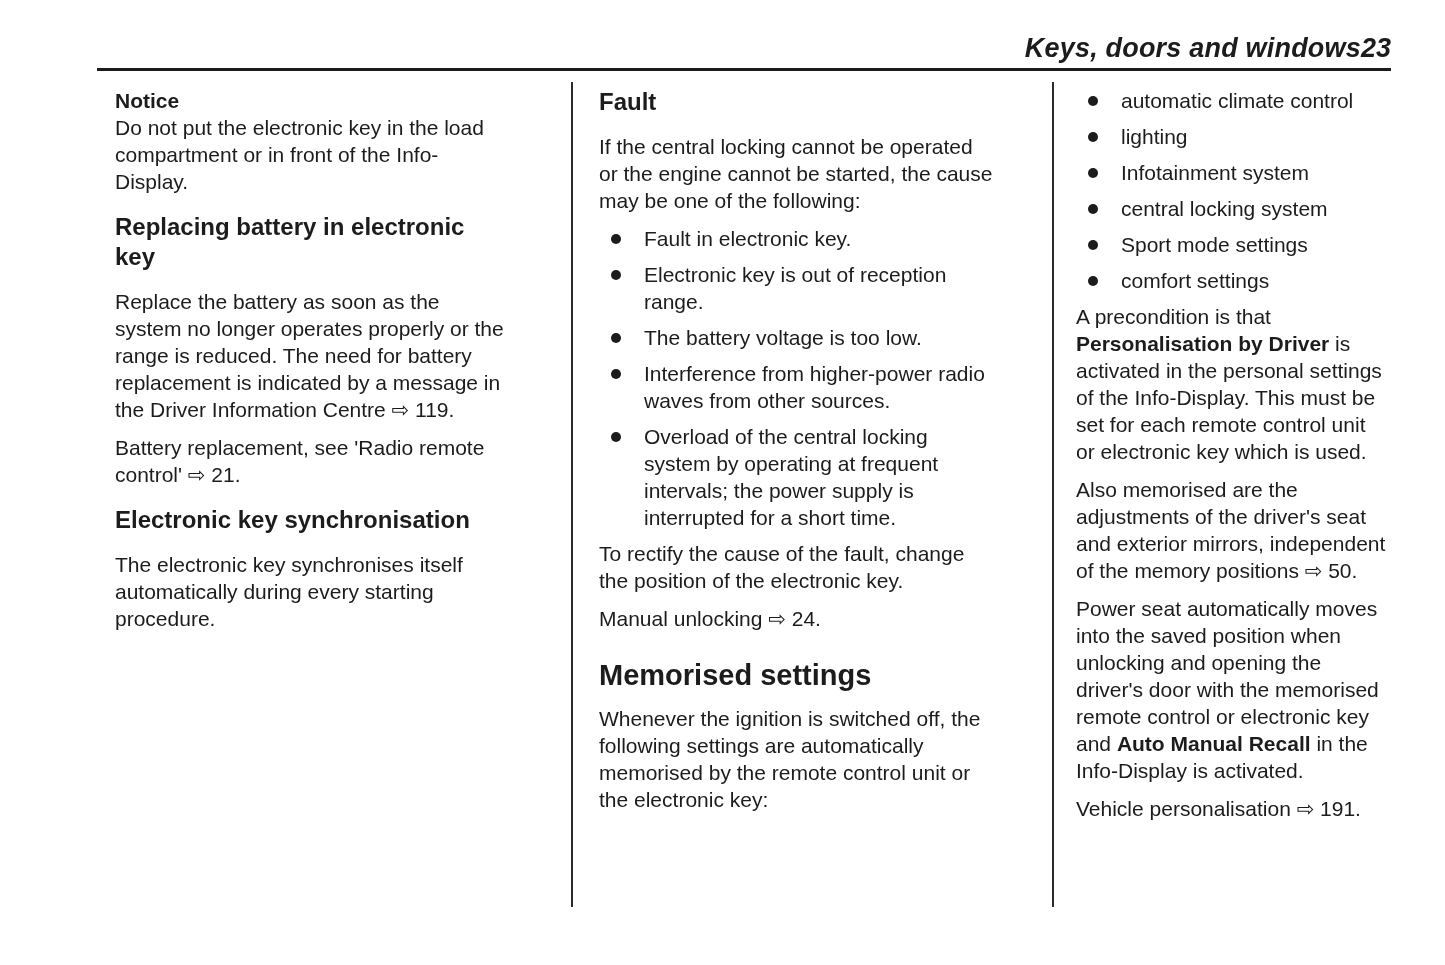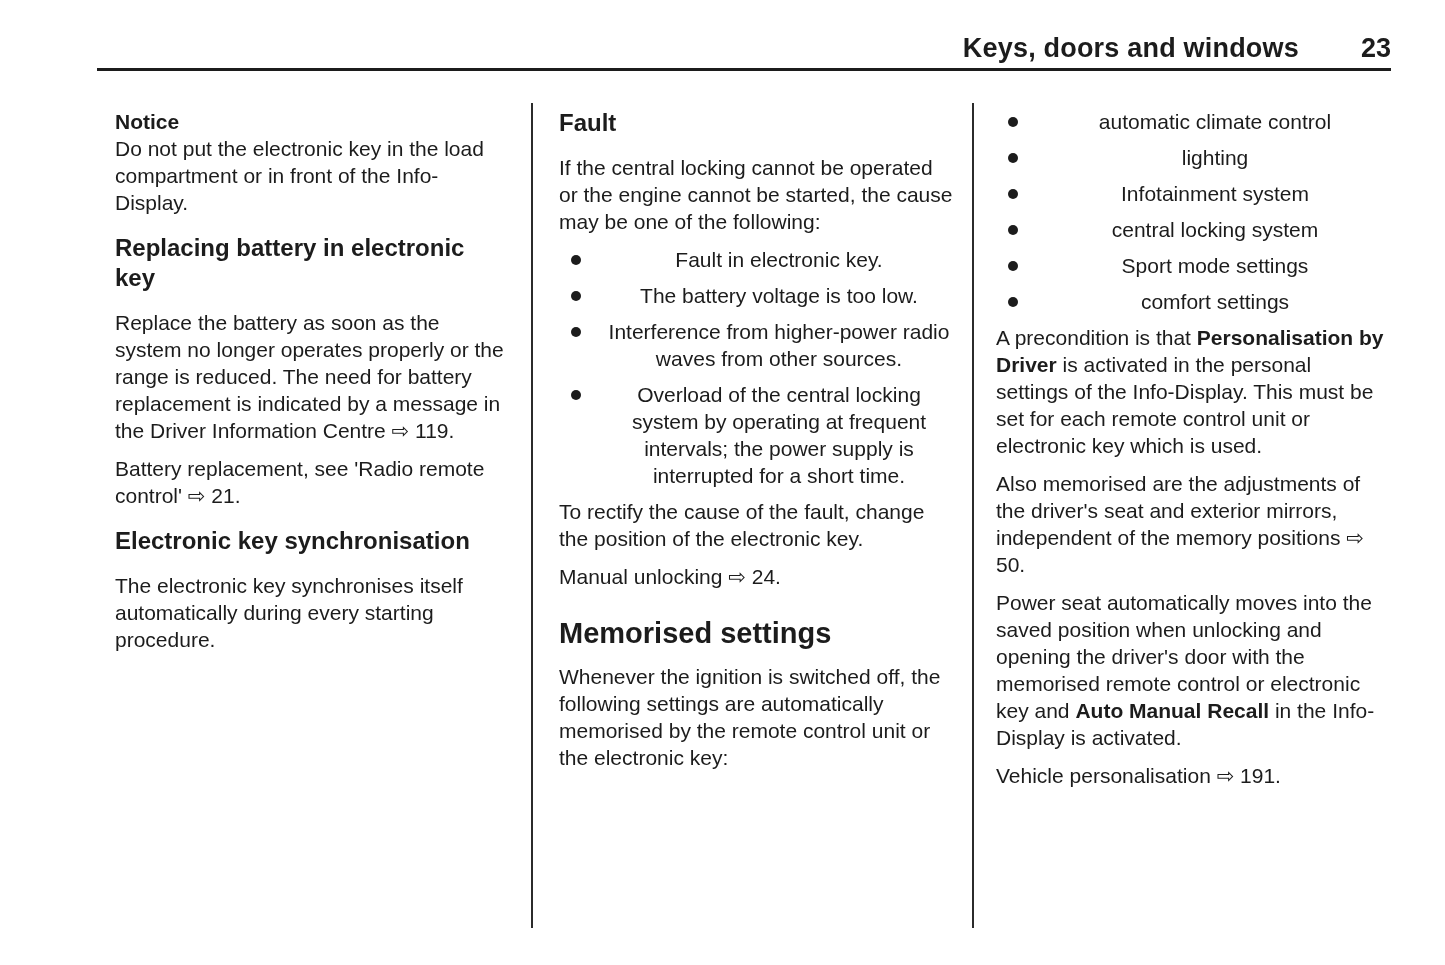--- a/index.html
+++ b/index.html
@@ -21,40 +21,41 @@
     position: absolute;
     top: 0;
     left: 97px;
     width: 1294px;
     height: 71px;
     box-sizing: border-box;
     border-bottom: 3px solid #1c1c1c;
     display: flex;
     justify-content: flex-end;
     align-items: flex-end;
-    gap: 62px;
     padding-bottom: 4px;
+    font-style: italic;
   }
   .header .title {
     font-size: 27px;
     font-weight: bold;
     letter-spacing: 0.2px;
   }
   .header .pagenum {
     font-size: 27px;
     font-weight: bold;
   }
   
   .columns {
     position: absolute;
-    top: 103px;
+    top: 82px;
     left: 97px;
     width: 1294px;
     height: 825px;
     display: flex;
+    gap: 40px;
   }
   .col {
     box-sizing: border-box;
     font-size: 21px;
     line-height: 27px;
   }
   .col-1 {
     width: 434px;
     padding: 5px 24px 0 18px;
   }
@@ -100,21 +101,20 @@
     flex: 0 0 auto;
     width: 10px;
     height: 10px;
     border-radius: 50%;
     background: #1c1c1c;
     margin: 9px 0 0 12px;
   }
   .bullet-text {
     padding-left: 23px;
     flex: 1;
-    text-align: center;
   }
   .bold-term {
     font-weight: bold;
   }
   .mt-gap { margin-top: 2px; }
 </style>
 </head>
 <body>
 
 <div class="page">
@@ -142,20 +142,24 @@
       <h2 style="margin-top:0;">Fault</h2>
       <p>If the central locking cannot be operated or the engine cannot be started, the cause may be one of the following:</p>
 
       <ul class="bullets mt-gap">
         <li>
           <span class="bullet-dot"></span>
           <span class="bullet-text">Fault in electronic key.</span>
         </li>
         <li>
           <span class="bullet-dot"></span>
+          <span class="bullet-text">Electronic key is out of reception range.</span>
+        </li>
+        <li>
+          <span class="bullet-dot"></span>
           <span class="bullet-text">The battery voltage is too low.</span>
         </li>
         <li>
           <span class="bullet-dot"></span>
           <span class="bullet-text">Interference from higher-power radio waves from other sources.</span>
         </li>
         <li>
           <span class="bullet-dot"></span>
           <span class="bullet-text">Overload of the central locking system by operating at frequent intervals; the power supply is interrupted for a short time.</span>
         </li>

